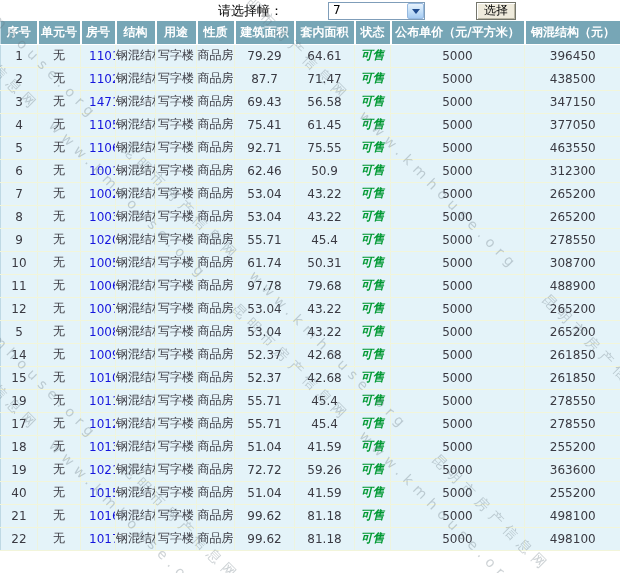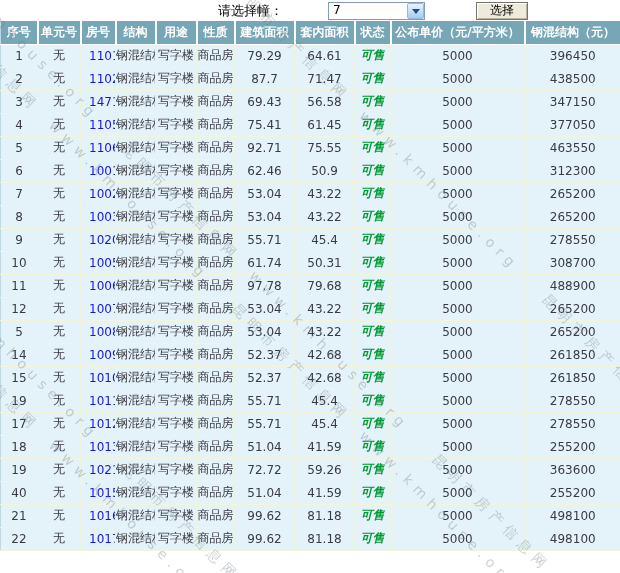--- a/index.html
+++ b/index.html
@@ -17,21 +17,21 @@
     padding-left:4px; color:#000; cursor:default;
   }
   .xp-select .arrow-btn {
     position:absolute; top:0; right:0; width:17px; height:16px;
     background:linear-gradient(180deg,#E8F3FD 0%,#C9E2F8 45%,#A5CBF2 100%);
     border:1px solid #96B9E0; border-radius:2px;
     display:flex; align-items:center; justify-content:center;
   }
   .xp-select .chev { width:0; height:0; border:4px solid transparent; border-top:5px solid #1F4B8E; margin-top:5px; }
   .xp-button {
-    margin-left:12px; height:18px; font-size:12px; line-height:15px; padding:0 13px;
+    margin-left:12px; height:18px; font-size:12px; line-height:15px; padding:0 7px;
     background:#EFEBDC; color:#000; white-space:nowrap; cursor:default;
     border:1px solid #75766B;
     box-shadow: inset 1px 1px 0 #FFFFFF, inset -1px -1px 0 #B9B5A3;
   }
   
   table { border-collapse:collapse; table-layout:fixed; width:620px; position:relative; z-index:1; border-left:1px solid #BFD9E4; }
   thead th {
     background:#77A6B6; color:#fff; font-size:12px; font-weight:bold;
     height:23px; padding:0; text-align:center; white-space:nowrap; overflow:hidden;
     border-right:2px solid #FFFFFF; border-bottom:1px solid #FFFFFF;

